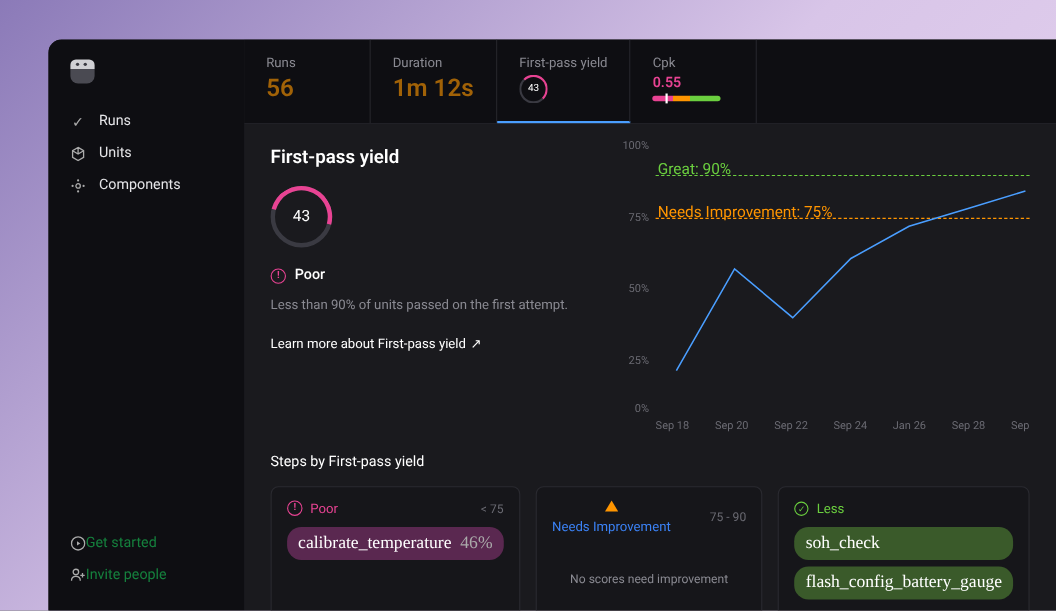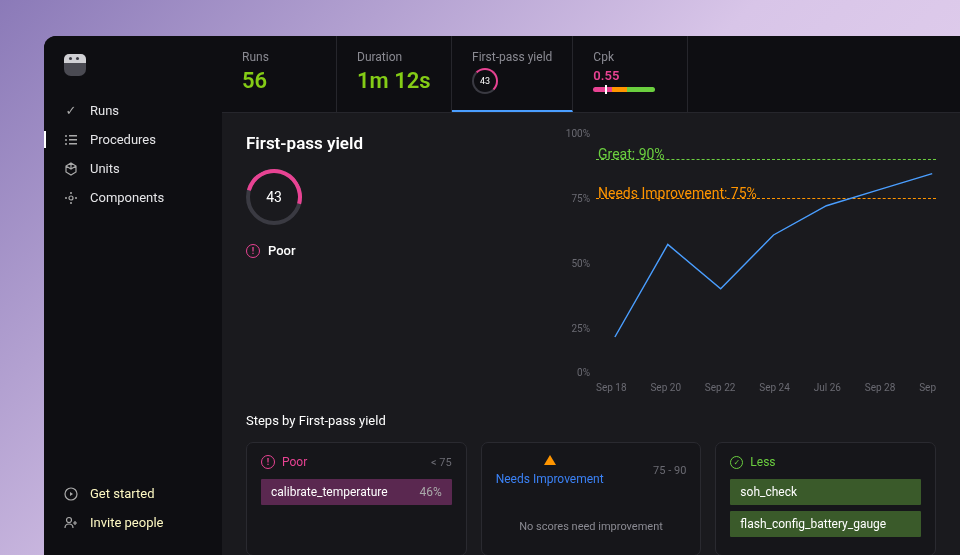--- a/index.html
+++ b/index.html
@@ -71,24 +71,24 @@
   justify-content: center;
   color: #aaa;
 }
 .sidebar-footer {
   margin-top: auto;
 }
 .footer-item {
   display: flex;
   align-items: center;
   padding: 7px 20px;
-  color: #fef9c3;
+  color: #15803d;
   font-size: 13px;
   cursor: pointer;
-  gap: 12px;
+  gap: 0;
 }
 .main {
   flex: 1;
   background: #1a1a1e;
   display: flex;
   flex-direction: column;
   overflow: hidden;
 }
 .stat-row {
   display: flex;
@@ -103,21 +103,21 @@
 }
 .stat-card.selected {
   border-bottom: 2px solid #4a9eff;
 }
 .stat-label {
   color: #8a8a92;
   font-size: 12px;
   margin-bottom: 4px;
 }
 .stat-value {
-  color: #84cc16;
+  color: #a16207;
   font-size: 22px;
   font-weight: 600;
 }
 .stat-value.pink { color: #e84393; }
 .mini-gauge {
   width: 26px; height: 26px;
   border-radius: 50%;
   border: 2px solid #3a3a42;
   border-top-color: #e84393;
   border-right-color: #e84393;
@@ -306,23 +306,24 @@
   align-items: center;
   justify-content: center;
   color: #6bcf3f;
   font-size: 8px;
 }
 .chip {
   display: flex;
   justify-content: space-between;
   align-items: center;
   padding: 6px 10px;
-  border-radius: 1px;
-  font-size: 12px;
+  border-radius: 13px;
+  font-size: 16px;
   margin-bottom: 6px;
+  font-family: Liberation Serif, serif;
 }
 .chip.poor { background: #5a2850; color: #fff; }
 .chip.great { background: #3a5a2a; color: #fff; }
 .empty-text {
   color: #8a8a92;
   font-size: 11px;
   text-align: center;
   padding: 24px 0 0;
 }
 .pct { color: #aaa; margin-left: 8px; }
@@ -330,33 +331,20 @@
 </head>
 <body>
 
 <div class="app-window">
   <aside class="sidebar">
     <div class="logo"></div>
 
     <div class="nav-item">
       <span class="nav-icon">✓</span>
       <span>Runs</span>
-    </div>
-    <div class="nav-item active">
-      <span class="nav-icon">
-        <svg width="14" height="14" viewBox="0 0 14 14">
-            <circle cx="2" cy="3" r="1" fill="#aaa"></circle>
-            <rect x="5" y="2" width="8" height="1.5" fill="#aaa"></rect>
-            <circle cx="2" cy="7" r="1" fill="#aaa"></circle>
-            <rect x="5" y="6" width="8" height="1.5" fill="#aaa"></rect>
-            <circle cx="2" cy="11" r="1" fill="#aaa"></circle>
-            <rect x="5" y="10" width="8" height="1.5" fill="#aaa"></rect>
-          </svg>
-      </span>
-      <span>Procedures</span>
     </div>
     <div class="nav-item">
       <span class="nav-icon">
         <svg width="14" height="14" viewBox="0 0 14 14">
             <path d="M7 1 L12 4 L12 10 L7 13 L2 10 L2 4 Z M7 1 L7 7 M2 4 L7 7 L12 4" fill="none" stroke="#aaa" stroke-width="1.2"></path>
           </svg>
       </span>
       <span>Units</span>
     </div>
     <div class="nav-item">
@@ -421,20 +409,25 @@
     <div class="content">
       <div class="left-panel">
         <h2 class="section-title">First-pass yield</h2>
         <div class="big-gauge">
           <span>43</span>
         </div>
         <div class="status-line">
           <span class="status-icon">!</span>
           <span class="status-text">Poor</span>
         </div>
+        <p class="desc-text">Less than 90% of units passed on the first attempt.</p>
+        <a href="#" class="learn-link">
+          <span>Learn more about First-pass yield</span>
+          <span>↗</span>
+        </a>
       </div>
 
       <div class="chart-area">
         <span class="y-tick" style="top:0%">100%</span>
         <span class="y-tick" style="top:25%">75%</span>
         <span class="y-tick" style="top:50%">50%</span>
         <span class="y-tick" style="top:75%">25%</span>
         <span class="y-tick" style="top:92%">0%</span>
 
         <div class="threshold great" style="top:10%">
@@ -446,21 +439,21 @@
 
         <svg class="chart-svg" viewBox="0 0 360 240" preserveAspectRatio="none">
           <polyline points="20,216 76,118 132,165 188,108 244,77 300,60 356,43" fill="none" stroke="#4a9eff" stroke-width="1.5"></polyline>
         </svg>
 
         <div class="x-axis">
           <span>Sep 18</span>
           <span>Sep 20</span>
           <span>Sep 22</span>
           <span>Sep 24</span>
-          <span>Jul 26</span>
+          <span>Jan 26</span>
           <span>Sep 28</span>
           <span>Sep</span>
         </div>
       </div>
     </div>
 
     <div class="steps-section">
       <div class="steps-title">Steps by First-pass yield</div>
       <div class="columns">
 

